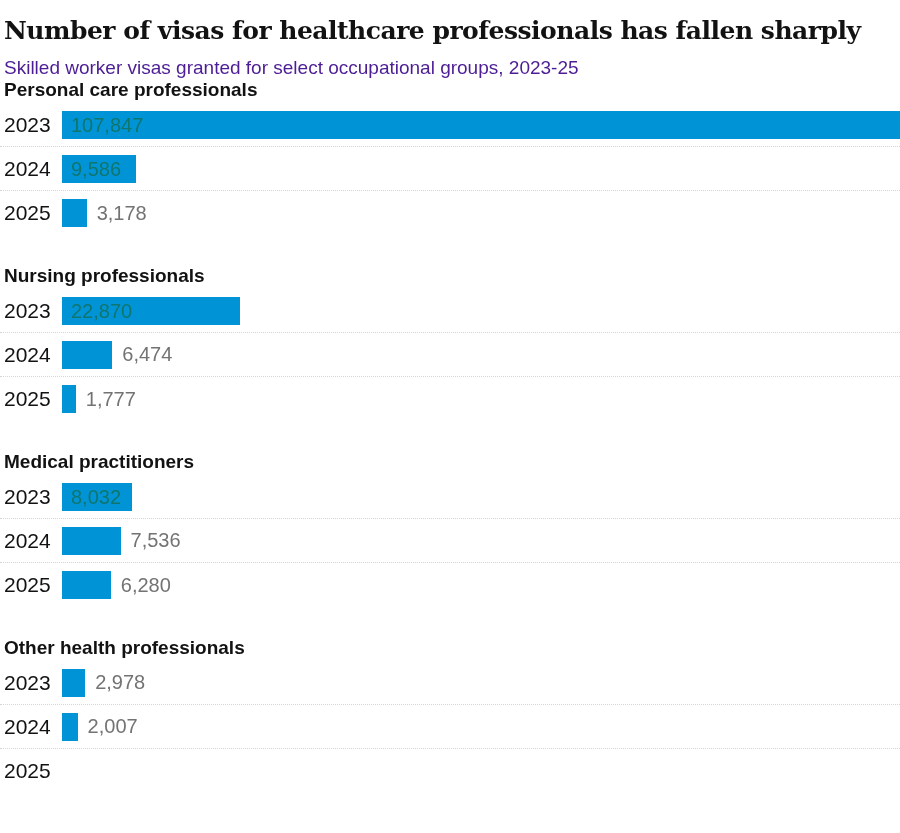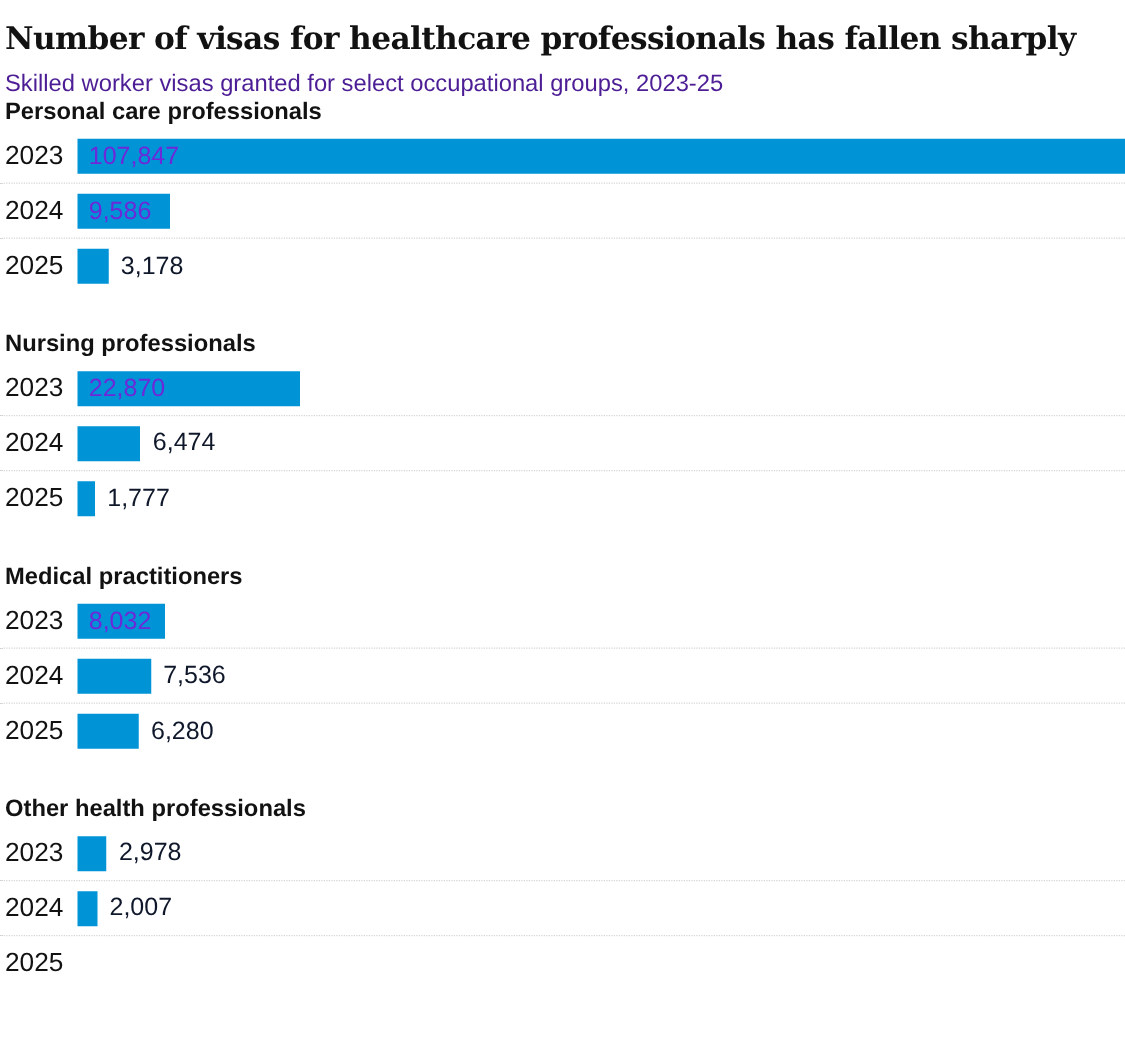--- a/index.html
+++ b/index.html
@@ -62,25 +62,25 @@
   }
   .value {
     font-size: 20px;
     white-space: nowrap;
   }
   .row.inside .value {
     position: absolute;
     left: 9px;
     top: 0;
     line-height: 28px;
-    color: #6d28d9;
+    color: #0f766e;
   }
   .row.outside .value {
     margin-left: 10px;
-    color: #0f172a;
+    color: #737373;
   }
 </style>
 </head>
 <body>
 
 <div class="page">
   <h1 class="title">Number of visas for healthcare professionals has fallen sharply</h1>
   <p class="subtitle">Skilled worker visas granted for select occupational groups, 2023-25</p>
 
   <div class="chart">

